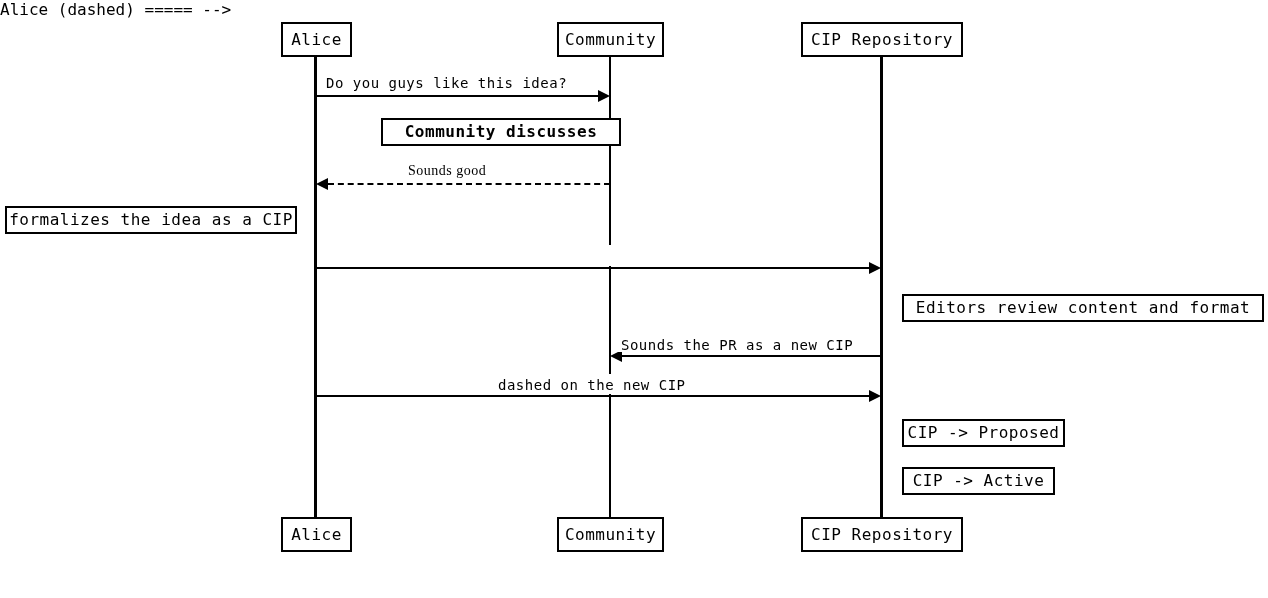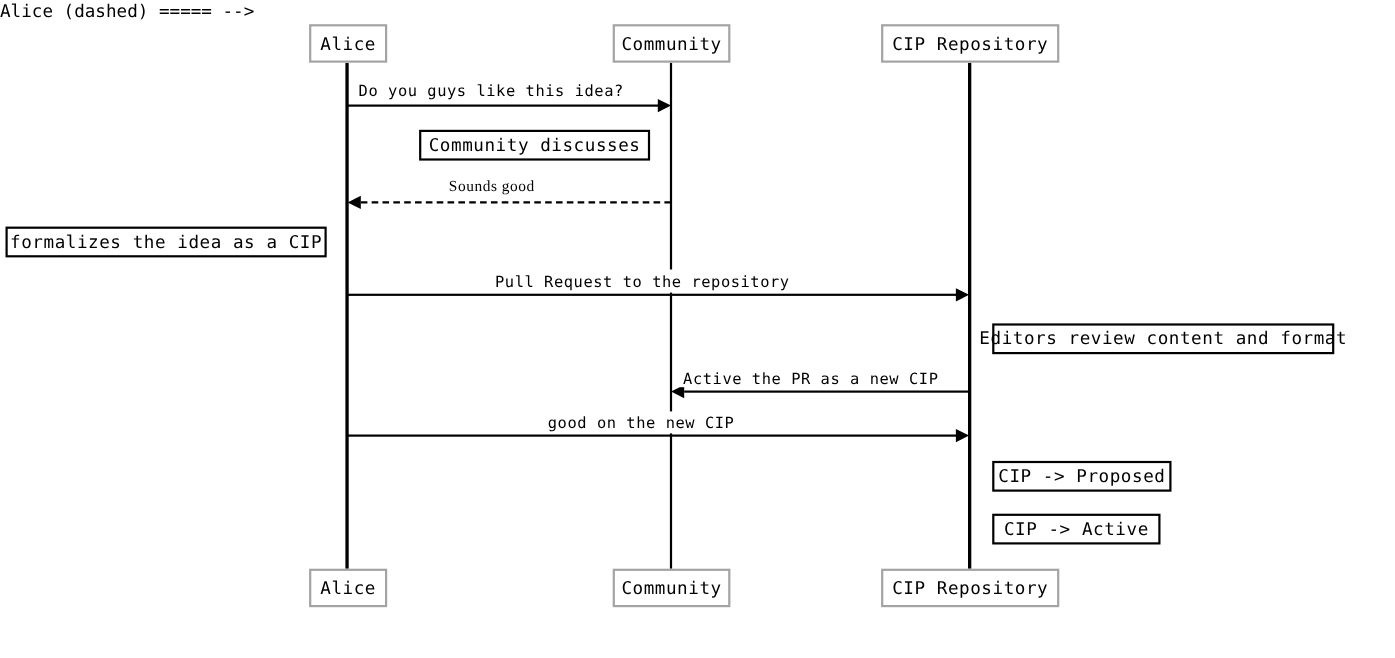--- a/index.html
+++ b/index.html
@@ -14,21 +14,21 @@
   #diagram-root {
     position: relative;
     width: 1268px;
     height: 598px;
     background: #ffffff;
     overflow: hidden;
   }
   .actor-box {
     position: absolute;
     box-sizing: border-box;
-    border: 2px solid #a3a3a3;
+    border: 2px solid #000000;
     background: #ffffff;
     color: #000000;
     font-size: 16px;
     line-height: 1;
     display: flex;
     align-items: center;
     justify-content: center;
     letter-spacing: 0.5px;
     white-space: nowrap;
     z-index: 6;
@@ -118,51 +118,50 @@
   <div class="actor-box" style="left:801px; top:22px; width:162px; height:35px;">
     <span>CIP Repository</span>
   </div>
 
   
   <div class="msg-label" style="left:323px; top:76px;">Do you guys like this idea?</div>
   <div class="msg-line" style="left:316px; top:95px; width:285px;"></div>
   <div class="arrow-head right" style="left:598px; top:90px;"></div>
 
   
-  <div class="note-box" style="left:381px; top:118px; width:210px; height:28px;">
+  <div class="note-box" style="left:381px; top:118px; width:240px; height:28px;font-weight:bold;">
     <span>Community discusses</span>
   </div>
 
    Alice (dashed) ===== --&gt;
   <div class="msg-label" style="left:405px; top:164px;font-family:Liberation Serif, serif;">Sounds good</div>
   <div class="msg-line dashed" style="left:328px; top:183px; width:282px;"></div>
   <div class="arrow-head left" style="left:316px; top:178px;"></div>
 
   
   <div class="note-box" style="left:5px; top:206px; width:292px; height:28px;">
     <span>formalizes the idea as a CIP</span>
   </div>
 
   
-  <div class="msg-label" style="left:447px; top:250px;">Pull Request to the repository</div>
   <div class="msg-line" style="left:316px; top:267px; width:556px;"></div>
   <div class="arrow-head right" style="left:869px; top:262px;"></div>
 
   
-  <div class="note-box" style="left:902px; top:294px; width:311px; height:28px;">
+  <div class="note-box" style="left:902px; top:294px; width:362px; height:28px;">
     <span>Editors review content and format</span>
   </div>
 
   
-  <div class="msg-label" style="left:618px; top:338px;">Active the PR as a new CIP</div>
+  <div class="msg-label" style="left:618px; top:338px;">Sounds the PR as a new CIP</div>
   <div class="msg-line" style="left:622px; top:355px; width:259px;"></div>
   <div class="arrow-head left" style="left:610px; top:350px;"></div>
 
   
-  <div class="msg-label" style="left:495px; top:378px;">good on the new CIP</div>
+  <div class="msg-label" style="left:495px; top:378px;">dashed on the new CIP</div>
   <div class="msg-line" style="left:316px; top:395px; width:556px;"></div>
   <div class="arrow-head right" style="left:869px; top:390px;"></div>
 
   
   <div class="note-box" style="left:902px; top:419px; width:163px; height:28px;">
     <span>CIP -&gt; Proposed</span>
   </div>
 
   
   <div class="note-box" style="left:902px; top:467px; width:153px; height:28px;">

